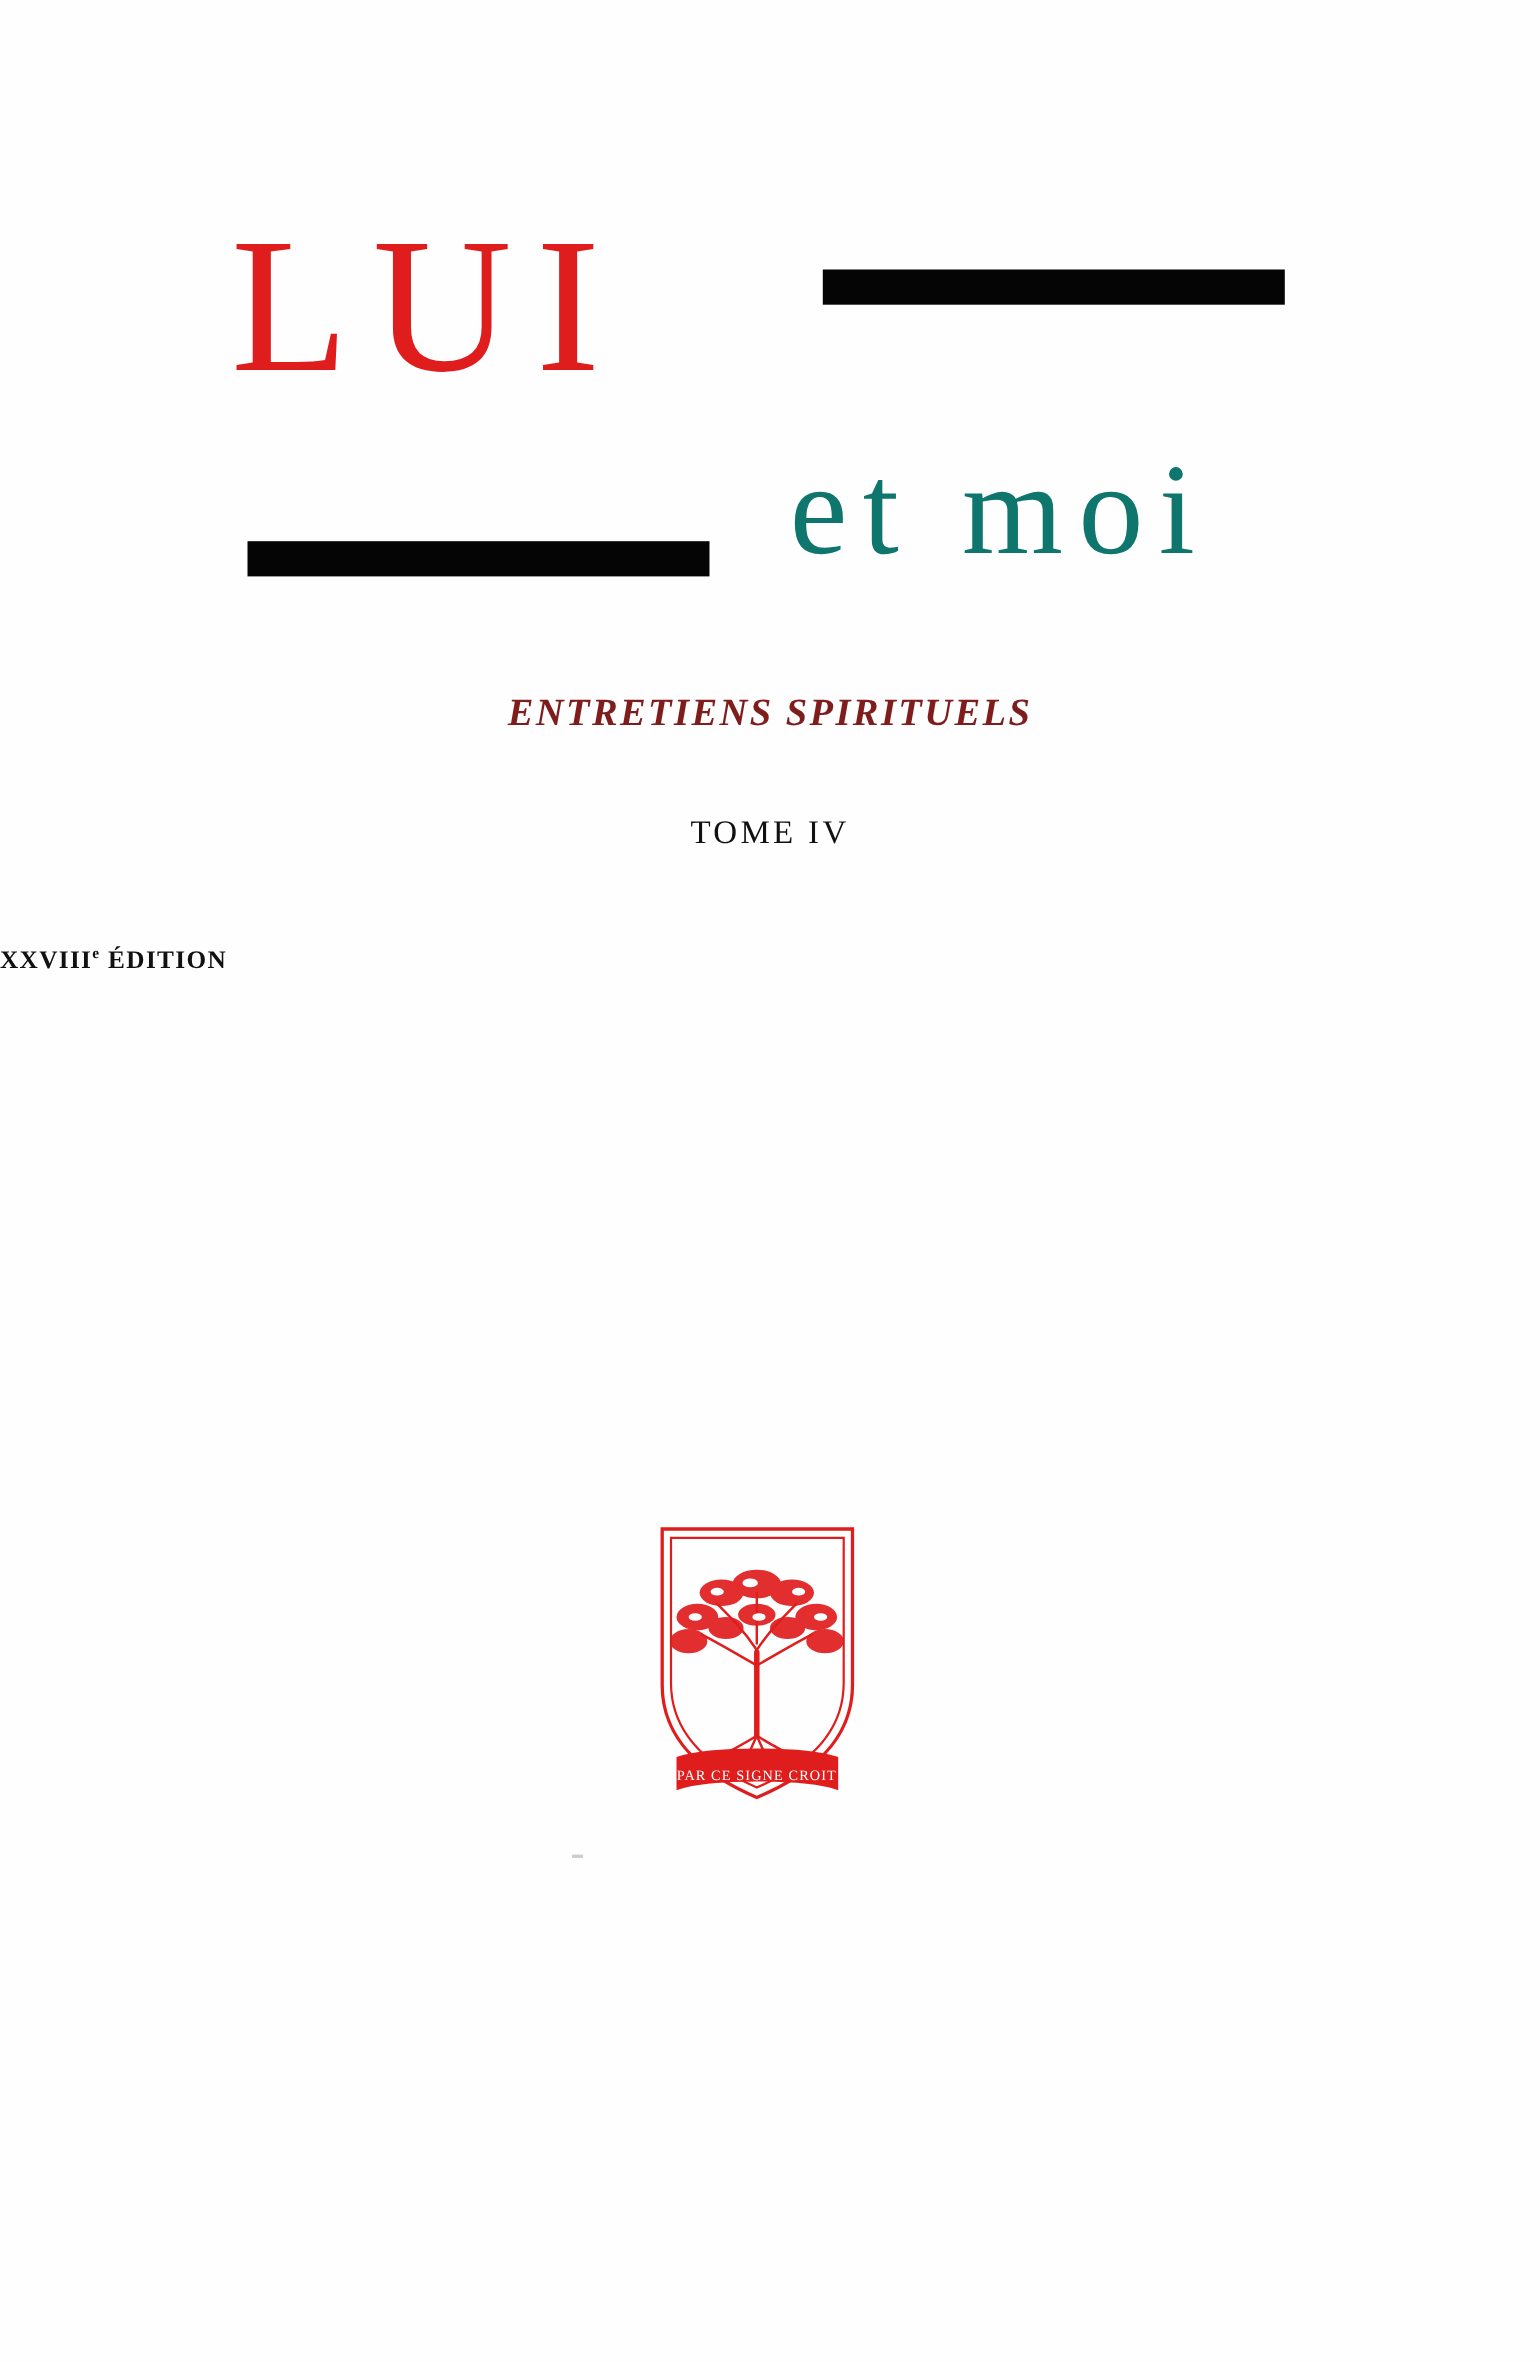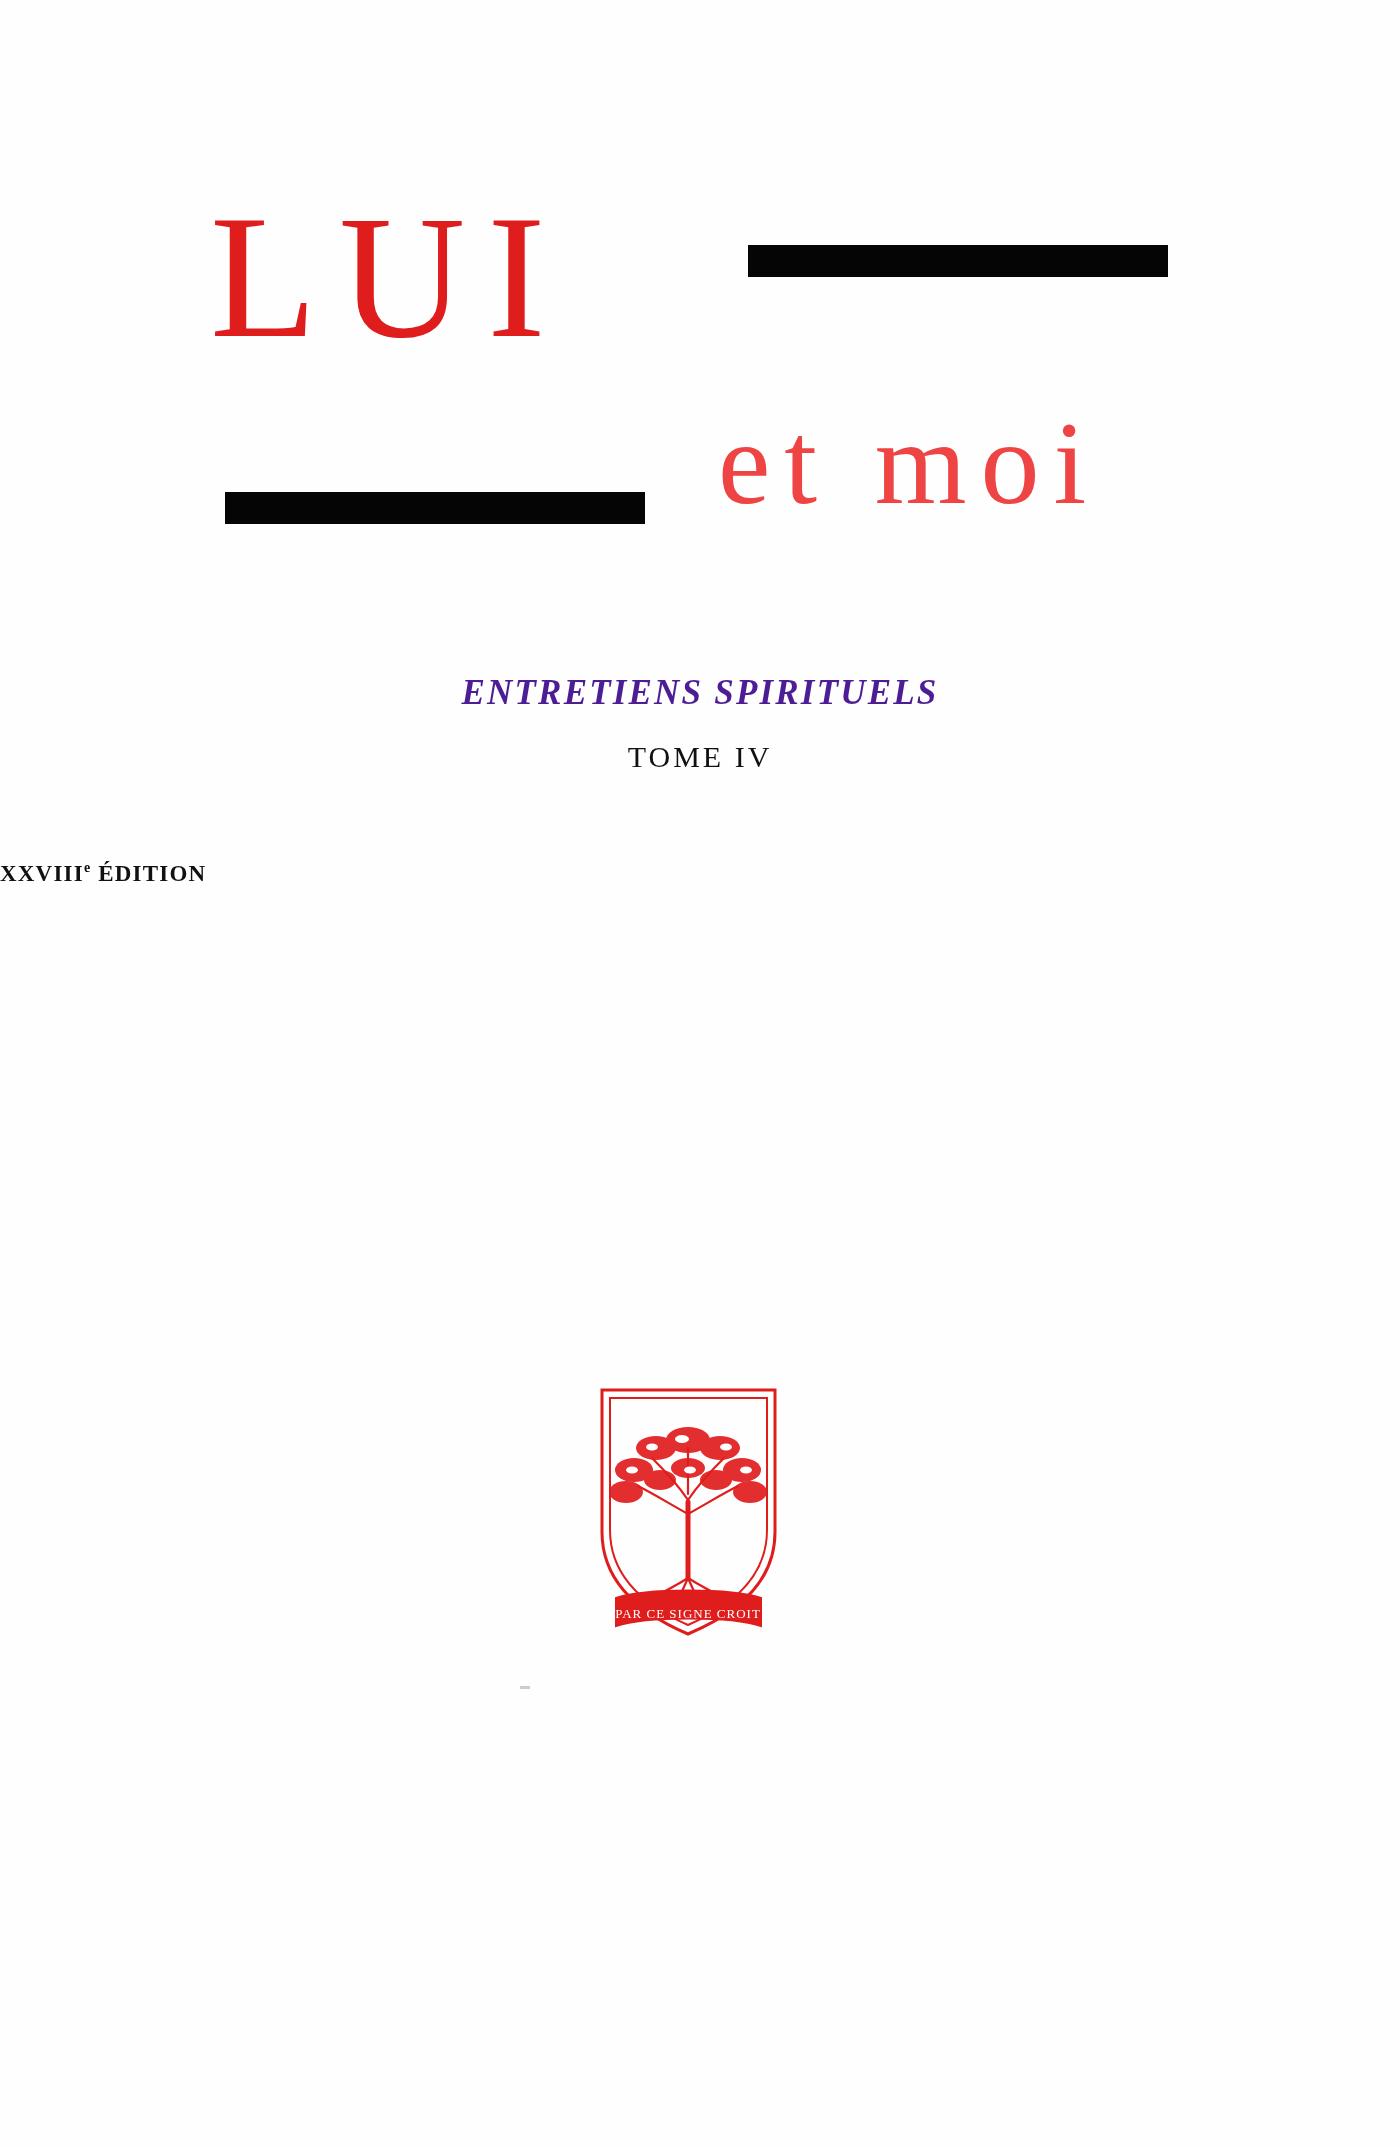--- a/index.html
+++ b/index.html
@@ -67,38 +67,37 @@
   }
 
   .word-etmoi {
     position: absolute;
     left: 718px;
     top: 405px;
     font-family: "Liberation Serif", serif;
     font-size: 118px;
     line-height: 1;
     letter-spacing: 14px;
-    color: #ef4444;
+    color: #0f766e;
     font-weight: 400;
   }
 
   
   .subtitle {
     position: absolute;
     top: 628px;
     left: 0;
     width: 100%;
     text-align: center;
     font-family: "Liberation Serif", serif;
     font-style: italic;
     font-weight: 700;
     font-size: 35px;
     letter-spacing: 2.2px;
-    color: #4c1d95;
-    margin-top: 45px;
+    color: #7f1d1d;
   }
 
   .tome {
     position: absolute;
     top: 740px;
     left: 0;
     width: 100%;
     text-align: center;
     font-family: "Liberation Serif", serif;
     font-size: 30px;

